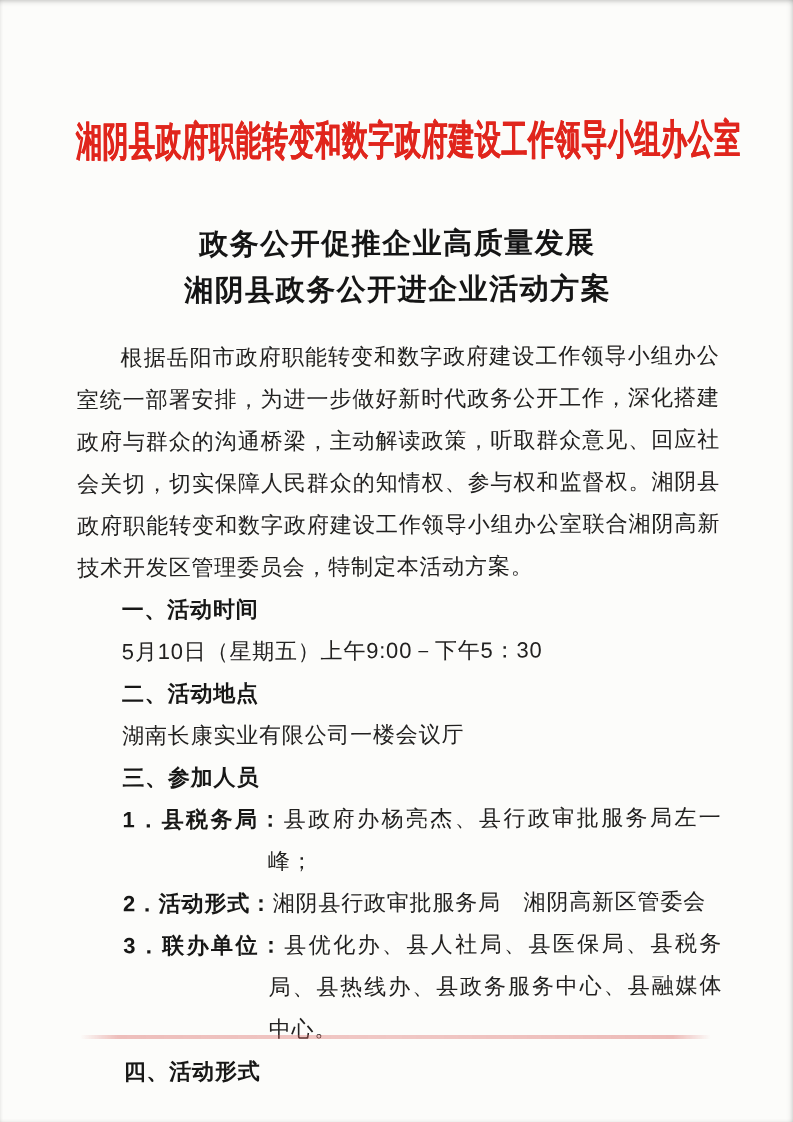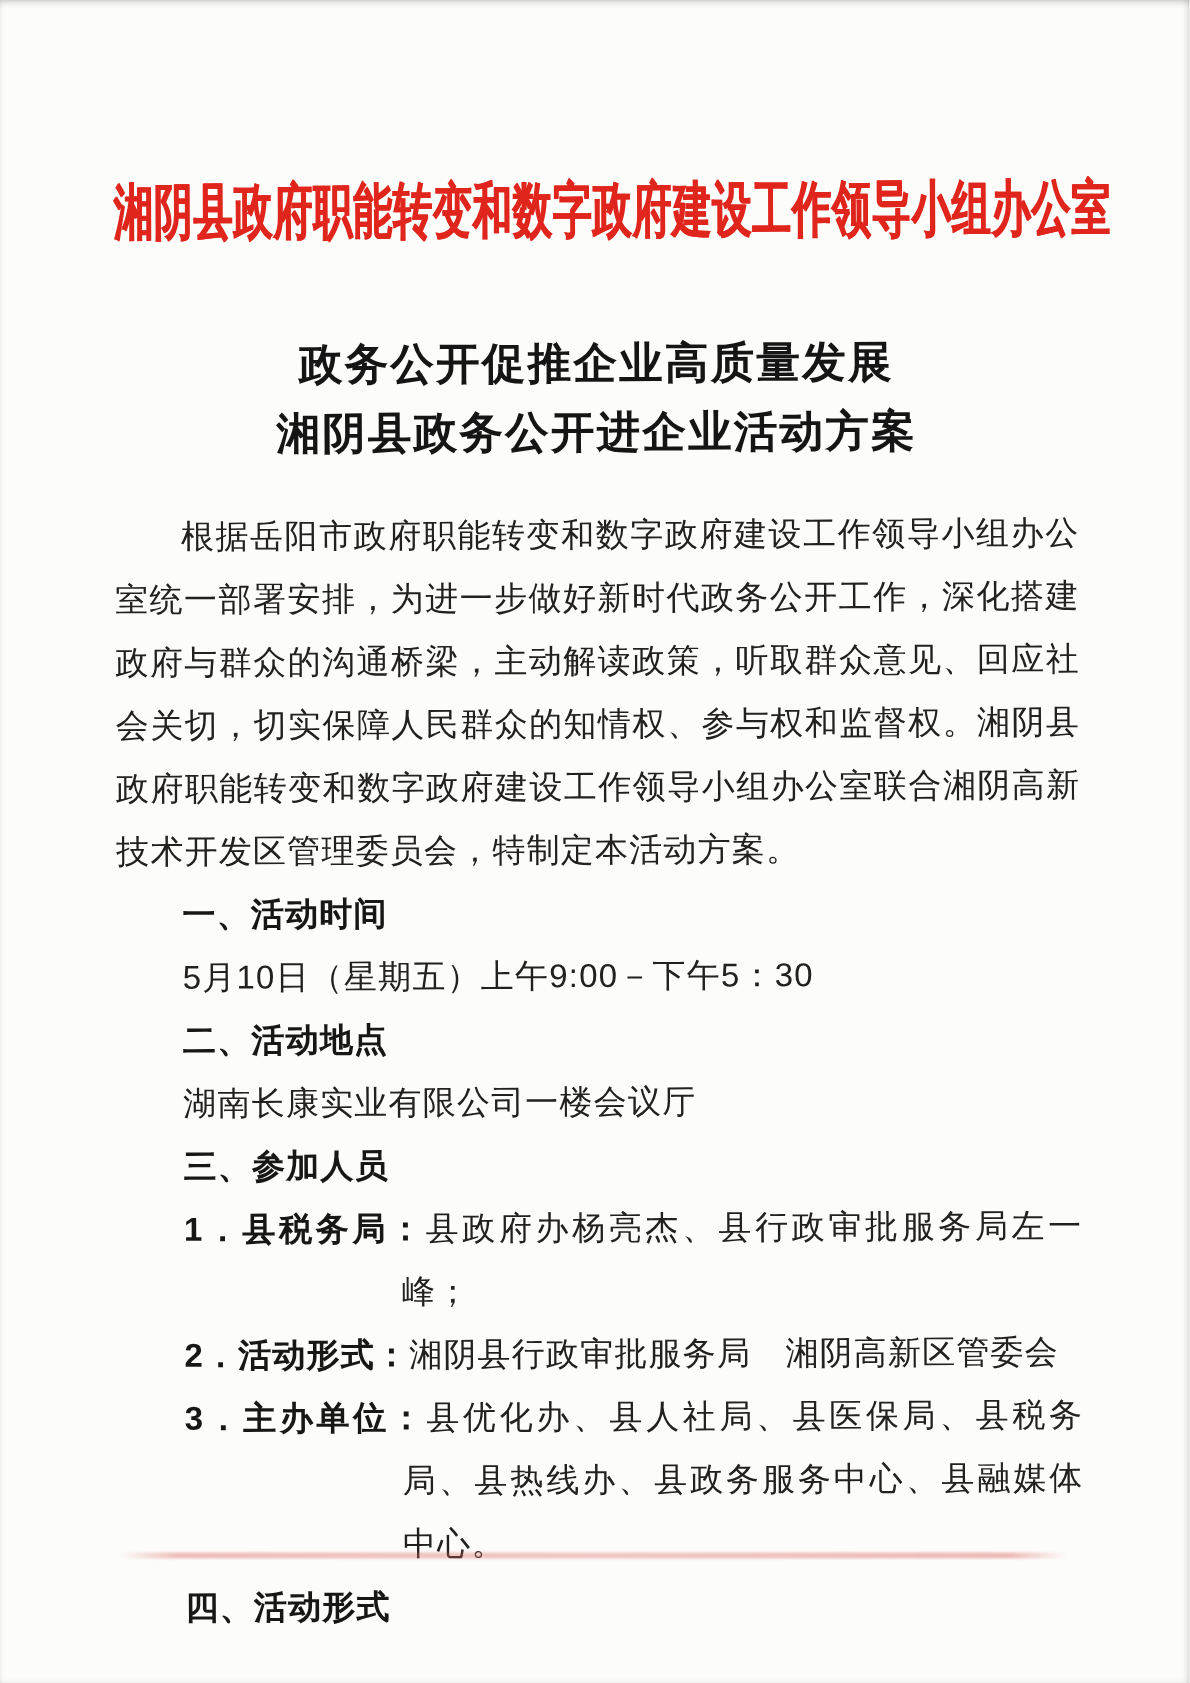--- a/index.html
+++ b/index.html
@@ -126,20 +126,20 @@
     <p class="heading">二、活动地点</p>
 
     <p class="plain">湖南长康实业有限公司一楼会议厅</p>
 
     <p class="heading">三、参加人员</p>
 
     <p class="item"><span class="num">1．</span><span class="label">县税务局：</span><span class="item-text">县政府办杨亮杰、县行政审批服务局左一峰；</span></p>
 
     <p class="item"><span class="num">2．</span><span class="label">活动形式：</span><span class="item-text">湘阴县行政审批服务局　湘阴高新区管委会</span></p>
 
-    <p class="item"><span class="num">3．</span><span class="label">主办单位：</span><span class="item-text">县优化办、县人社局、县医保局、县税务局、县热线办、县政务服务中心、县融媒体中心。</span></p>
+    <p class="item"><span class="num">3．</span><span class="label">联办单位：</span><span class="item-text">县优化办、县人社局、县医保局、县税务局、县热线办、县政务服务中心、县融媒体中心。</span></p>
 
     <p class="heading">四、活动形式</p>
 
   </div>
 
   <div class="artifact"></div>
 </div>
 
 </body></html>

